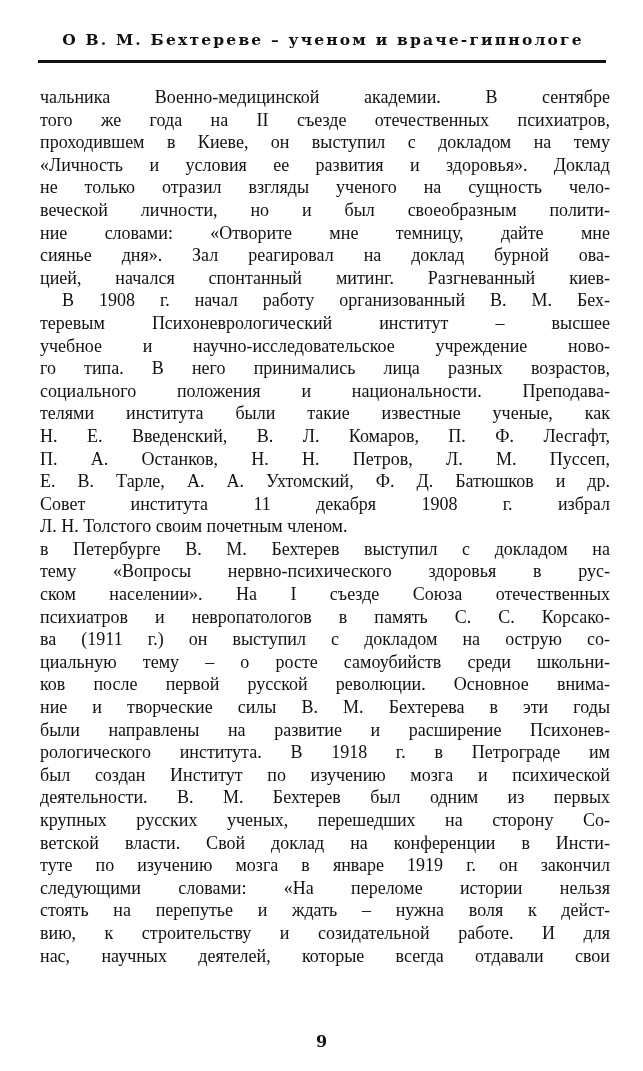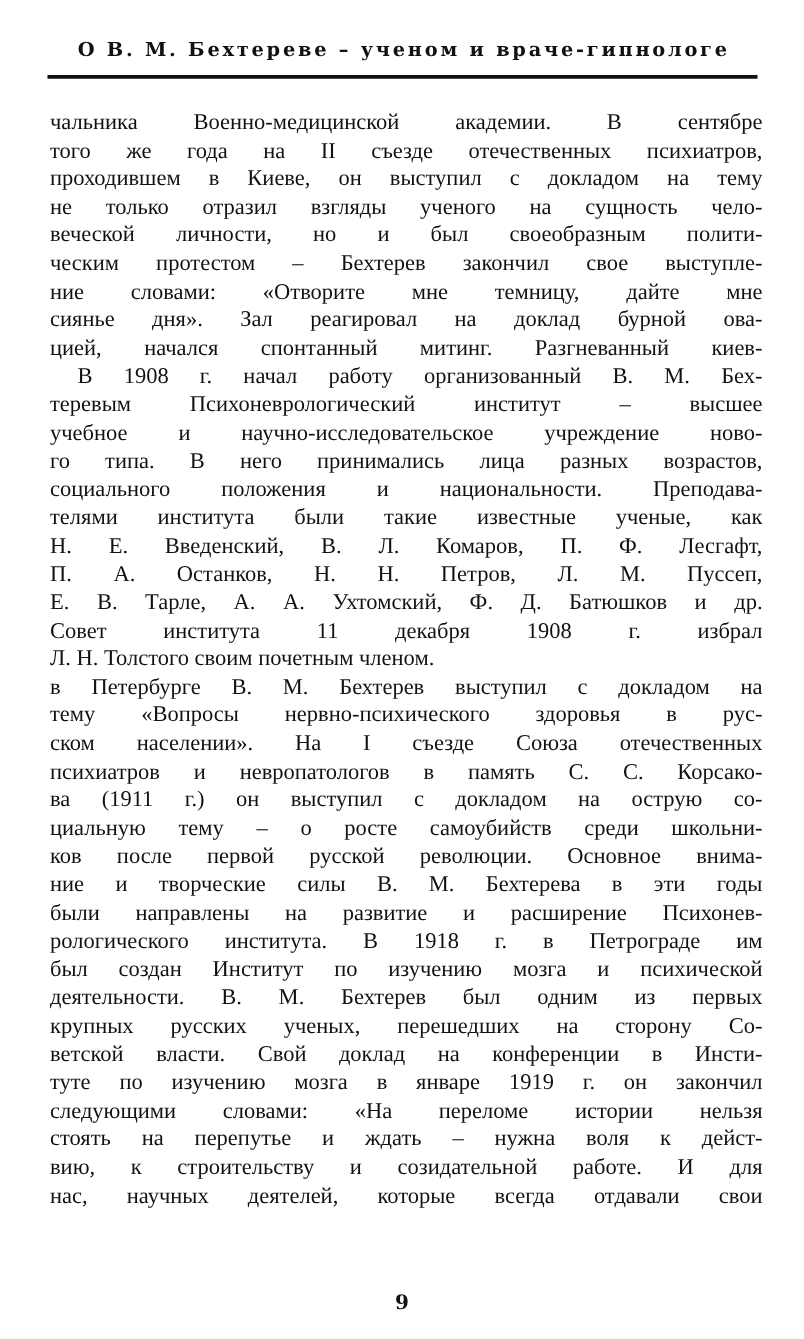--- a/index.html
+++ b/index.html
@@ -26,23 +26,23 @@
 </head>
 <body>
 
 <div class="page">
   <div class="running-head">О В. М. Бехтереве – ученом и враче-гипнологе</div>
   <div class="rule"></div>
   <div class="body-text" id="body-text">
       <span class="line">чальника Военно-медицинской академии. В сентябре</span>
       <span class="line">того же года на II съезде отечественных психиатров,</span>
       <span class="line">проходившем в Киеве, он выступил с докладом на тему</span>
+      <span class="line">«Личность и условия ее развития и здоровья». Доклад</span>
       <span class="line">не только отразил взгляды ученого на сущность чело-</span>
       <span class="line">веческой личности, но и был своеобразным полити-</span>
-      <span class="line">ческим протестом – Бехтерев закончил свое выступле-</span>
       <span class="line">ние словами: «Отворите мне темницу, дайте мне</span>
       <span class="line">сиянье дня». Зал реагировал на доклад бурной ова-</span>
       <span class="line">цией, начался спонтанный митинг. Разгневанный киев-</span>
       <span class="line indent">В 1908 г. начал работу организованный В. М. Бех-</span>
       <span class="line">теревым Психоневрологический институт – высшее</span>
       <span class="line">учебное и научно-исследовательское учреждение ново-</span>
       <span class="line">го типа. В него принимались лица разных возрастов,</span>
       <span class="line">социального положения и национальности. Преподава-</span>
       <span class="line">телями института были такие известные ученые, как</span>
       <span class="line">Н. Е. Введенский, В. Л. Комаров, П. Ф. Лесгафт,</span>

